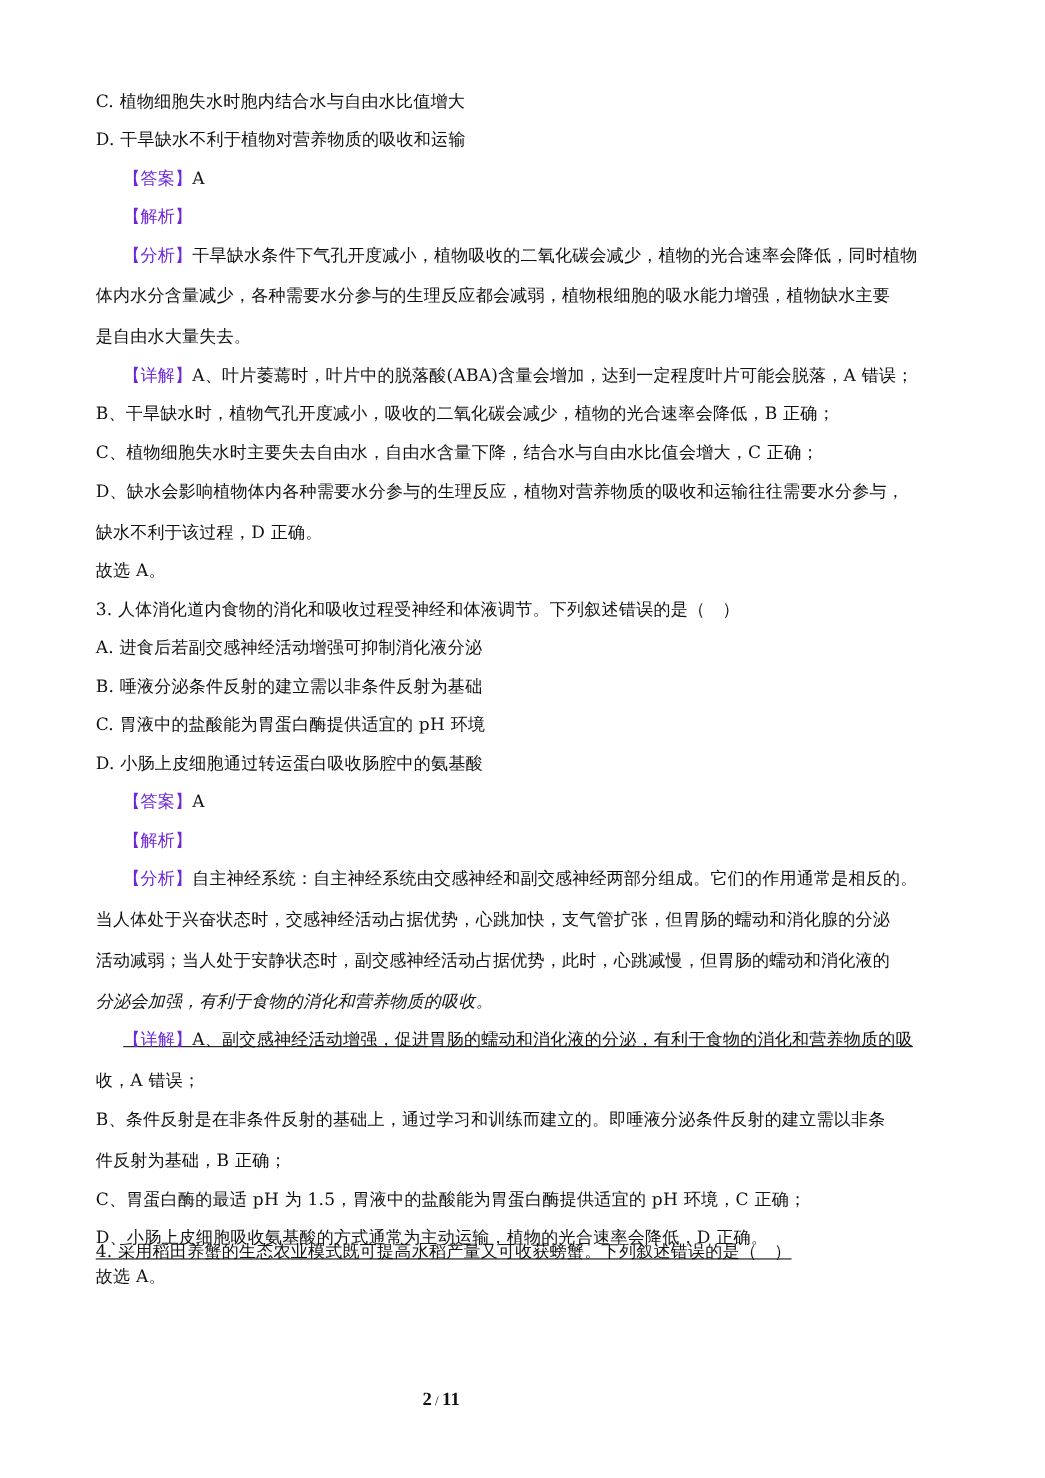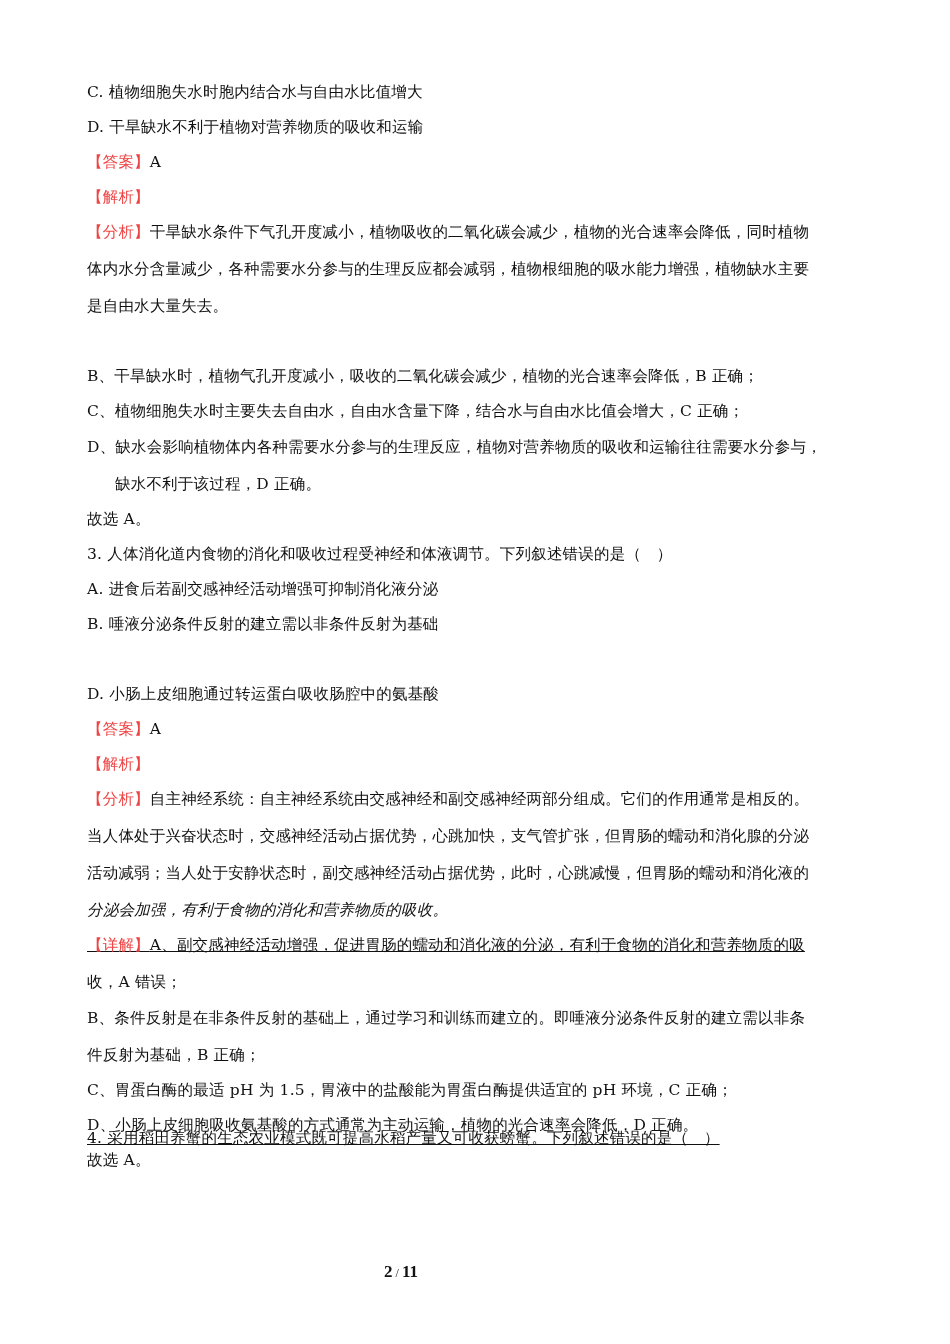--- a/index.html
+++ b/index.html
@@ -1,43 +1,45 @@
 <!DOCTYPE html>
 <html><head>
 <meta charset="utf-8">
 <style>
   html, body { margin: 0; padding: 0; background: #ffffff; }
   body { width: 950px; height: 1344px; position: relative; overflow: hidden;
          font-family: "DejaVu Serif", "Liberation Serif", serif; color: #111; }
   .page { position: absolute; left: 0; top: 0; width: 757px; height: 1344px; }
   .line { position: absolute; left: 87px; font-size: 15.5px; line-height: 20px; white-space: nowrap; letter-spacing: 0.2px; }
-  .tag { color: #ef4444; }
+  .tag { color: #6d28d9; margin-left: 25px; }
   .footer { position: absolute; top: 1262px; left: 0; width: 802px; text-align: center;
             font-family: "Liberation Serif", serif; font-weight: bold; font-size: 17px; }
   .footer .sep { font-weight: normal; font-size: 12px; margin: 0 3px; }
 </style>
 </head>
 <body>
 
 <div class="page" id="page">
     <div class="line" style="top: 82px;"><span>C. 植物细胞失水时胞内结合水与自由水比值增大</span></div>
     <div class="line" style="top: 117px;"><span>D. 干旱缺水不利于植物对营养物质的吸收和运输</span></div>
     <div class="line" style="top: 152px;"><span class="tag">【答案】</span><span>A</span></div>
     <div class="line" style="top: 187px;"><span class="tag">【解析】</span><span></span></div>
     <div class="line" style="top: 222px;"><span class="tag">【分析】</span><span>干旱缺水条件下气孔开度减小，植物吸收的二氧化碳会减少，植物的光合速率会降低，同时植物</span></div>
     <div class="line" style="top: 259px;"><span>体内水分含量减少，各种需要水分参与的生理反应都会减弱，植物根细胞的吸水能力增强，植物缺水主要</span></div>
     <div class="line" style="top: 296px;"><span>是自由水大量失去。</span></div>
+    <div class="line" style="top: 331px;"><span class="tag">【详解】</span><span>A、叶片萎蔫时，叶片中的脱落酸(ABA)含量会增加，达到一定程度叶片可能会脱落，A 错误；</span></div>
     <div class="line" style="top: 366px;"><span>B、干旱缺水时，植物气孔开度减小，吸收的二氧化碳会减少，植物的光合速率会降低，B 正确；</span></div>
     <div class="line" style="top: 401px;"><span>C、植物细胞失水时主要失去自由水，自由水含量下降，结合水与自由水比值会增大，C 正确；</span></div>
     <div class="line" style="top: 437px;"><span>D、缺水会影响植物体内各种需要水分参与的生理反应，植物对营养物质的吸收和运输往往需要水分参与，</span></div>
-    <div class="line" style="top: 474px; margin-left: 28px;"><span>缺水不利于该过程，D 正确。</span></div>
+    <div class="line" style="top: 474px;"><span>缺水不利于该过程，D 正确。</span></div>
     <div class="line" style="top: 509px;"><span>故选 A。</span></div>
     <div class="line" style="top: 544px;"><span>3. 人体消化道内食物的消化和吸收过程受神经和体液调节。下列叙述错误的是（　）</span></div>
     <div class="line" style="top: 579px;"><span>A. 进食后若副交感神经活动增强可抑制消化液分泌</span></div>
     <div class="line" style="top: 614px;"><span>B. 唾液分泌条件反射的建立需以非条件反射为基础</span></div>
+    <div class="line" style="top: 649px;"><span>C. 胃液中的盐酸能为胃蛋白酶提供适宜的 pH 环境</span></div>
     <div class="line" style="top: 684px;"><span>D. 小肠上皮细胞通过转运蛋白吸收肠腔中的氨基酸</span></div>
     <div class="line" style="top: 719px;"><span class="tag">【答案】</span><span>A</span></div>
     <div class="line" style="top: 754px;"><span class="tag">【解析】</span><span></span></div>
     <div class="line" style="top: 826px;"><span>当人体处于兴奋状态时，交感神经活动占据优势，心跳加快，支气管扩张，但胃肠的蠕动和消化腺的分泌</span></div>
     <div class="line" style="top: 789px;"><span class="tag">【分析】</span><span>自主神经系统：自主神经系统由交感神经和副交感神经两部分组成。它们的作用通常是相反的。</span></div>
     <div class="line" style="top: 863px; text-align: right;"><span>活动减弱；当人处于安静状态时，副交感神经活动占据优势，此时，心跳减慢，但胃肠的蠕动和消化液的</span></div>
     <div class="line" style="top: 900px; font-style: italic;"><span>分泌会加强，有利于食物的消化和营养物质的吸收。</span></div>
     <div class="line" style="top: 935px; text-decoration: underline;"><span class="tag">【详解】</span><span>A、副交感神经活动增强，促进胃肠的蠕动和消化液的分泌，有利于食物的消化和营养物质的吸</span></div>
     <div class="line" style="top: 972px;"><span>收，A 错误；</span></div>
     <div class="line" style="top: 1008px;"><span>B、条件反射是在非条件反射的基础上，通过学习和训练而建立的。即唾液分泌条件反射的建立需以非条</span></div>

